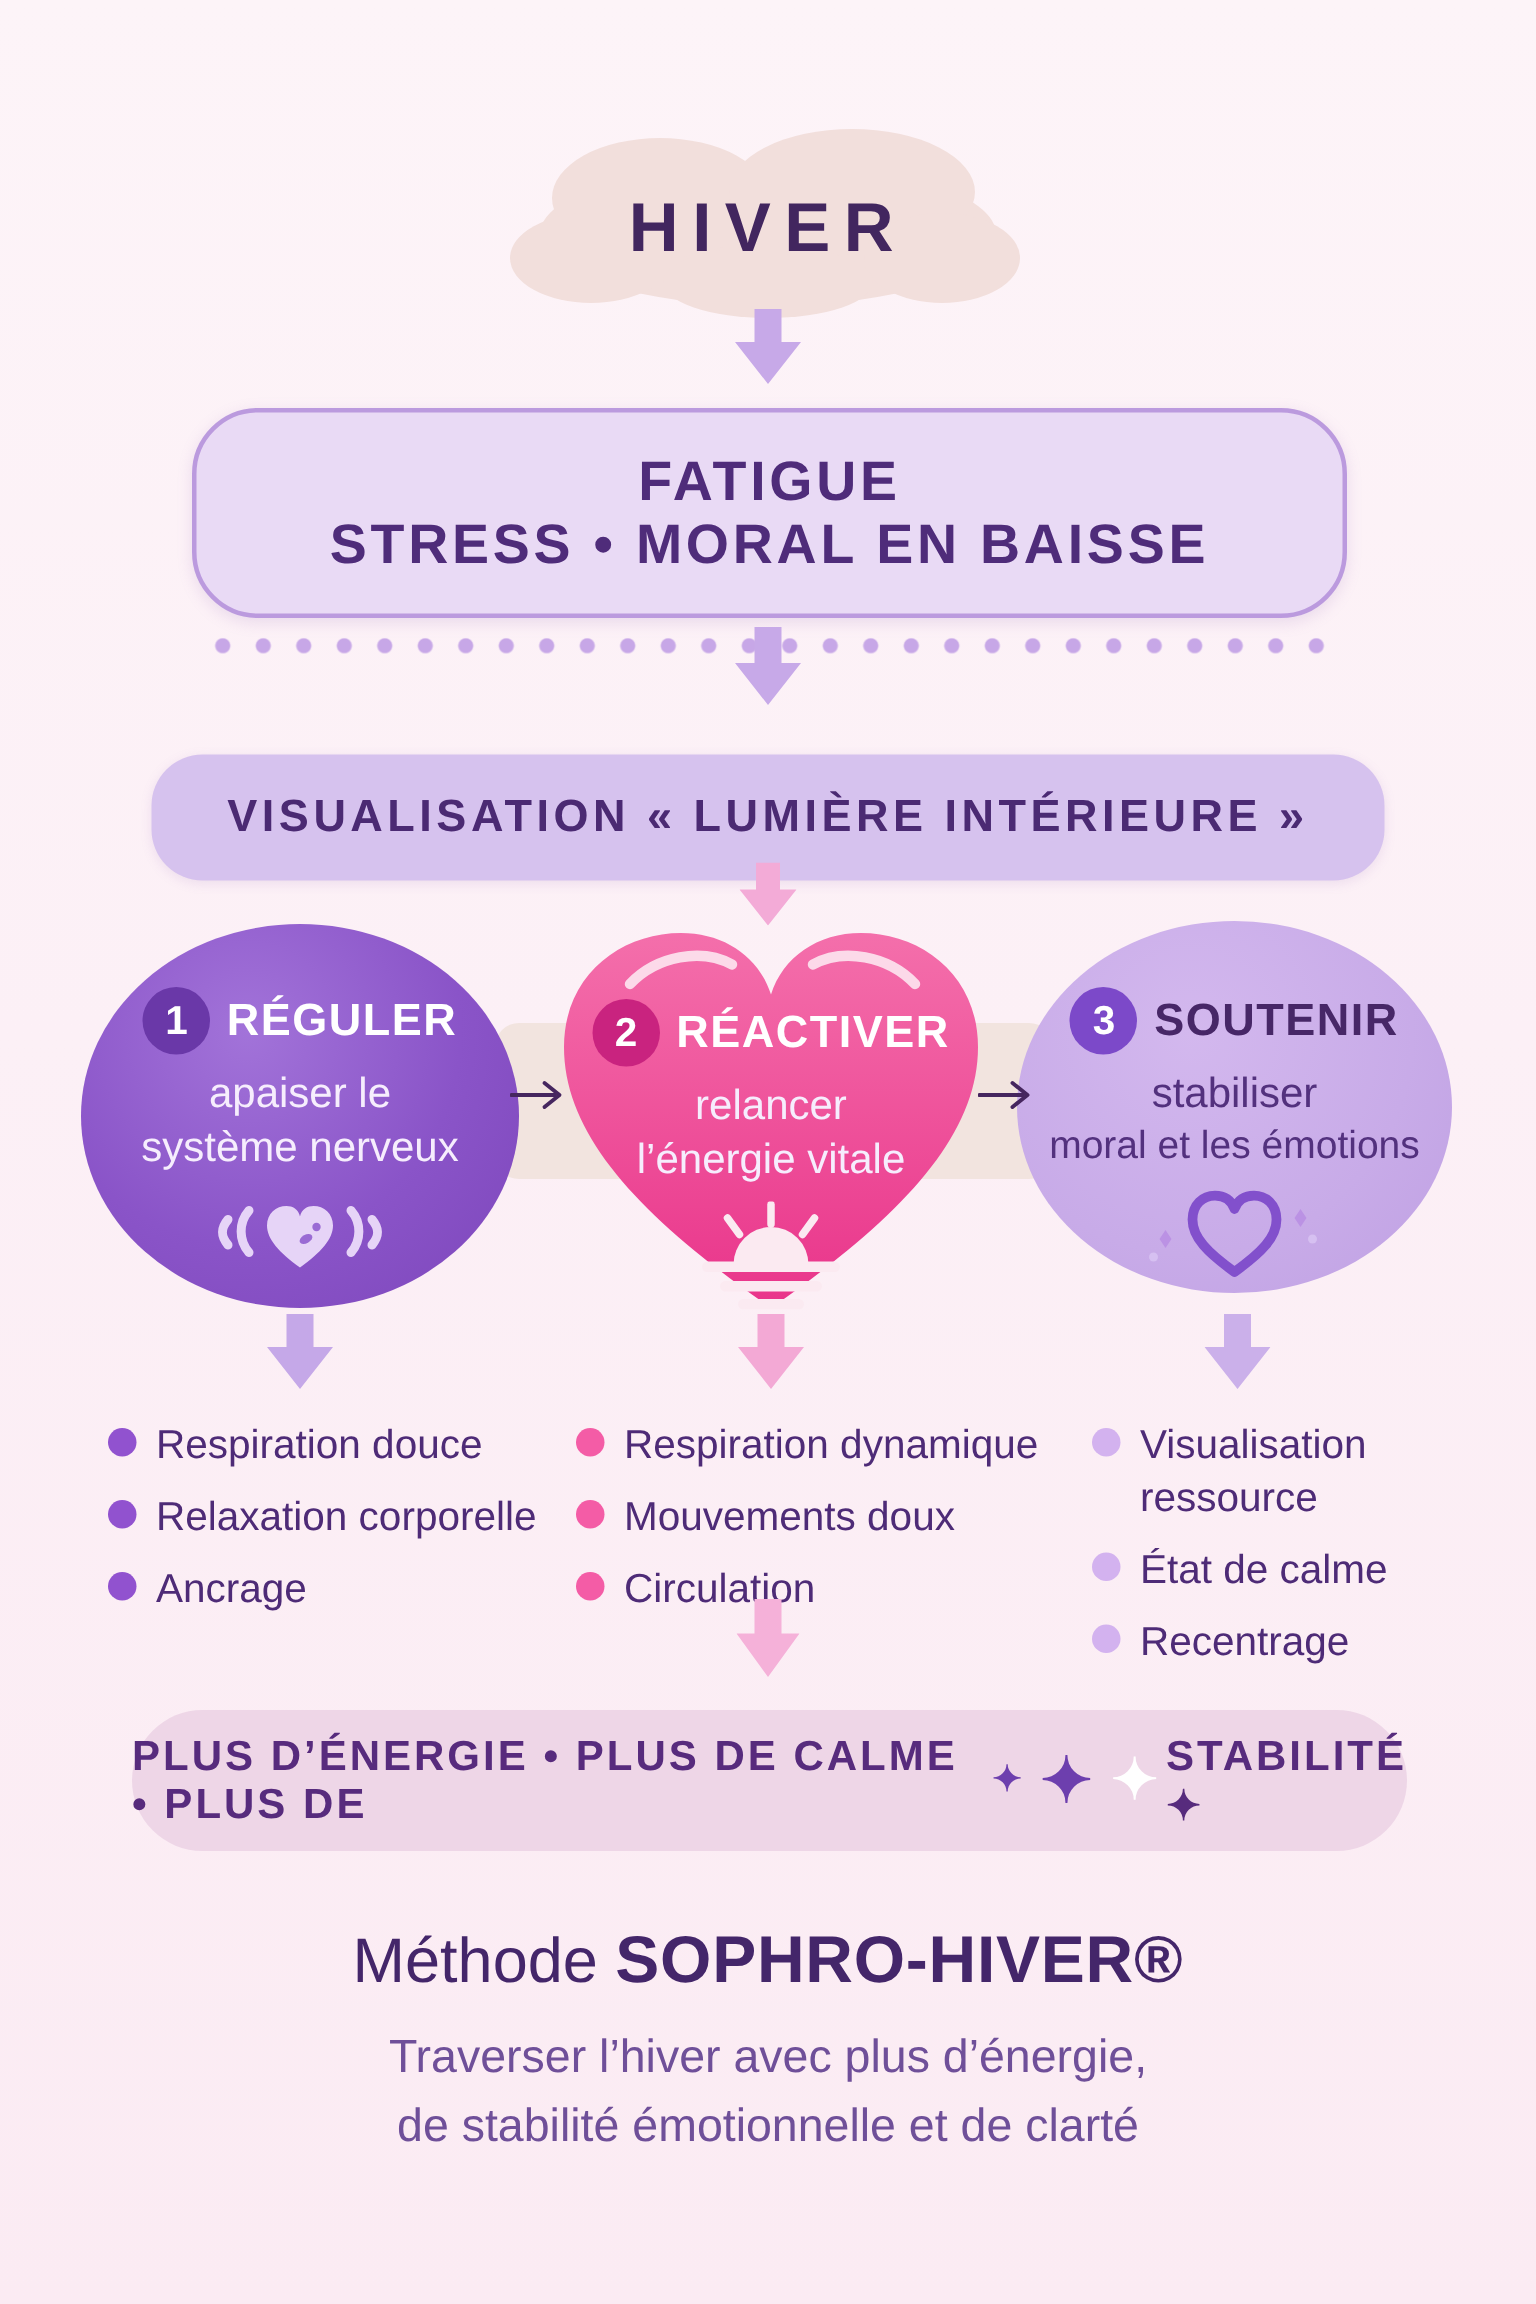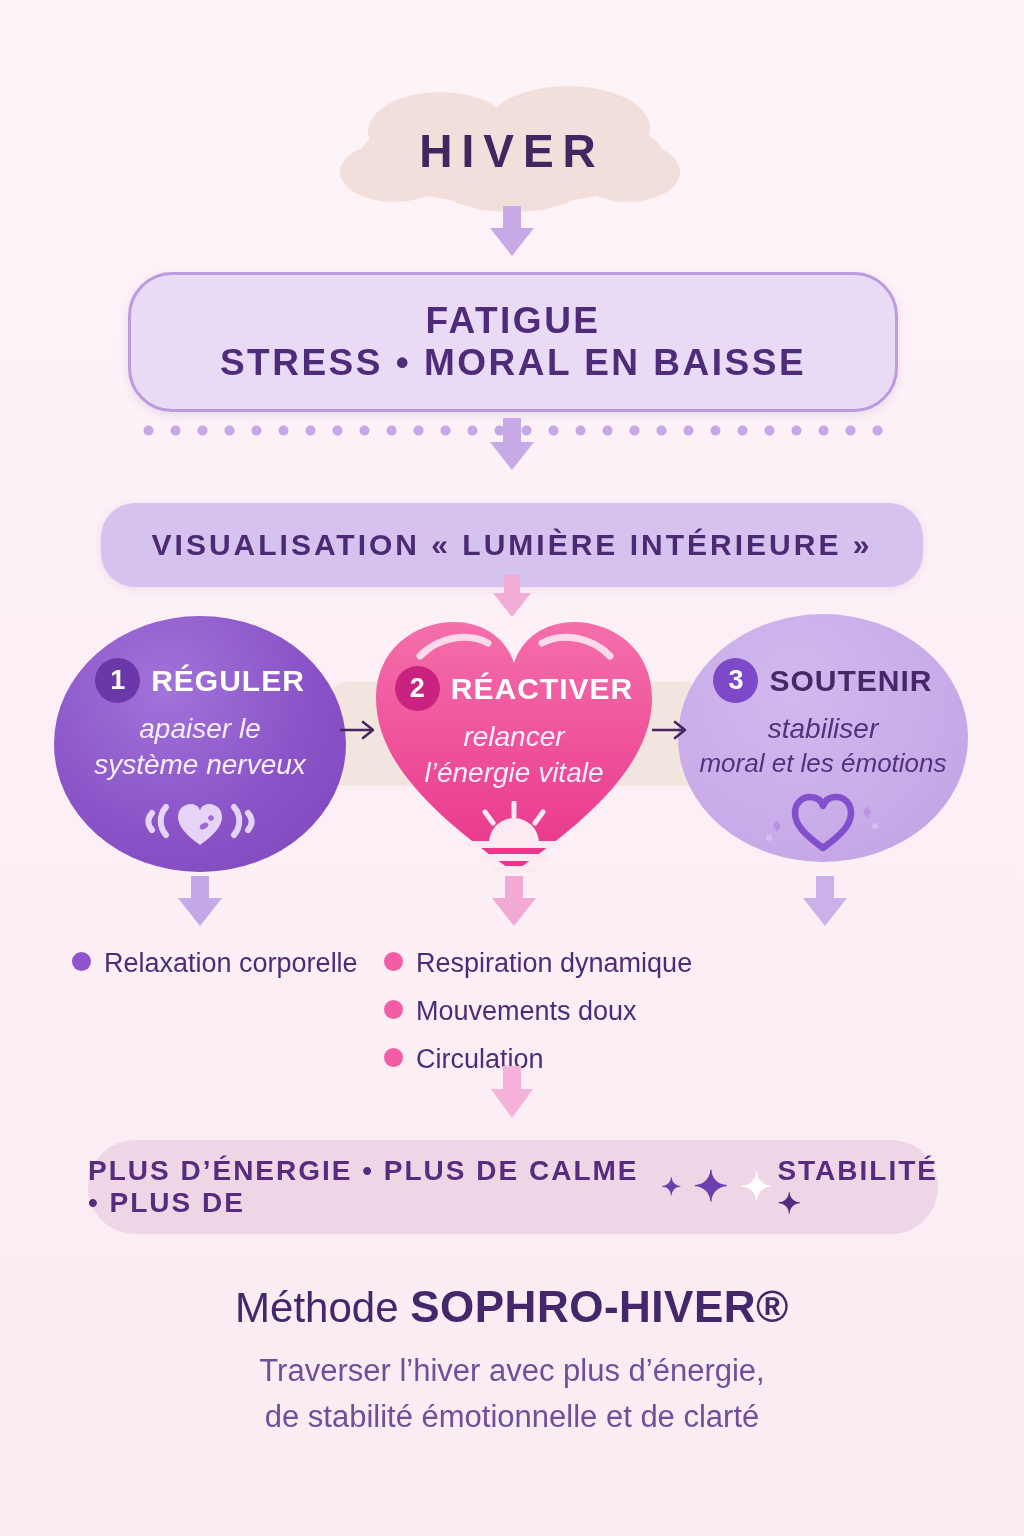--- a/index.html
+++ b/index.html
@@ -75,21 +75,21 @@
     width:45px; height:45px; border-radius:50%;
     display:flex; align-items:center; justify-content:center;
     font-size:27px; font-weight:700; color:#ffffff;
   }
   .badge-1 { background:#6a38a8; }
   .badge-2 { background:#c9237f; }
   .badge-3 { background:#7c49c9; }
   .step-title { font-size:30px; font-weight:700; letter-spacing:1px; }
   .t-light { color:#ffffff; }
   .t-dark  { color:#472767; }
-  .step-sub { font-size:28px; line-height:1.28;font-style:italic; }
+  .step-sub { font-size:28px; line-height:1.28; }
   .s-light { color:#f6edfd; }
   .s-dark  { color:#53317e; }
   .step-icon { margin-top:10px; }
 
   
   .bullet-col { display:flex; flex-direction:column; gap:13px; }
   .col-1 { left:72px;  top:946px; width:286px; }
   .col-2 { left:384px; top:946px; width:336px;justify-content:center; }
   .col-3 { left:728px; top:946px; width:256px; }
   .bullet-item { display:flex; gap:13px; font-size:27px; color:#4e2b77; line-height:1.3; }
@@ -247,39 +247,61 @@
   <svg class="abs down-arrow" style="left:492px; top:876px;" width="44" height="50" viewBox="0 0 44 50">
     <path d="M13 0 H31 V22 H44 L22 50 L0 22 H13 Z" fill="#f3a9d5"></path>
   </svg>
   <svg class="abs down-arrow" style="left:803px; top:876px;" width="44" height="50" viewBox="0 0 44 50">
     <path d="M13 0 H31 V22 H44 L22 50 L0 22 H13 Z" fill="#cbb0ea"></path>
   </svg>
 
   <div class="abs bullet-col col-1">
     <div class="bullet-item">
       <span class="bullet-dot dot-purple"></span>
+      <span>Respiration douce</span>
+    </div>
+    <div class="bullet-item">
+      <span class="bullet-dot dot-purple"></span>
       <span>Relaxation corporelle</span>
+    </div>
+    <div class="bullet-item">
+      <span class="bullet-dot dot-purple"></span>
+      <span>Ancrage</span>
     </div>
   </div>
 
   <div class="abs bullet-col col-2">
     <div class="bullet-item">
       <span class="bullet-dot dot-pink"></span>
       <span>Respiration dynamique</span>
     </div>
     <div class="bullet-item">
       <span class="bullet-dot dot-pink"></span>
       <span>Mouvements doux</span>
     </div>
     <div class="bullet-item">
       <span class="bullet-dot dot-pink"></span>
       <span>Circulation</span>
     </div>
   </div>
 
+  <div class="abs bullet-col col-3">
+    <div class="bullet-item">
+      <span class="bullet-dot dot-lavender"></span>
+      <span>Visualisation ressource</span>
+    </div>
+    <div class="bullet-item">
+      <span class="bullet-dot dot-lavender"></span>
+      <span>État de calme</span>
+    </div>
+    <div class="bullet-item">
+      <span class="bullet-dot dot-lavender"></span>
+      <span>Recentrage</span>
+    </div>
+  </div>
 
   <svg class="abs down-arrow" style="left:491px; top:1066px;" width="42" height="52" viewBox="0 0 42 52">
     <path d="M12 0 H30 V23 H42 L21 52 L0 23 H12 Z" fill="#f5b1d9"></path>
   </svg>
 
   <div class="abs result-pill">
     <div class="result-line">
       <span>PLUS D’ÉNERGIE • PLUS DE CALME • PLUS DE</span>
       <span class="sparkle sparkle-sm">✦</span>
       <span class="sparkle sparkle-lg">✦</span>

